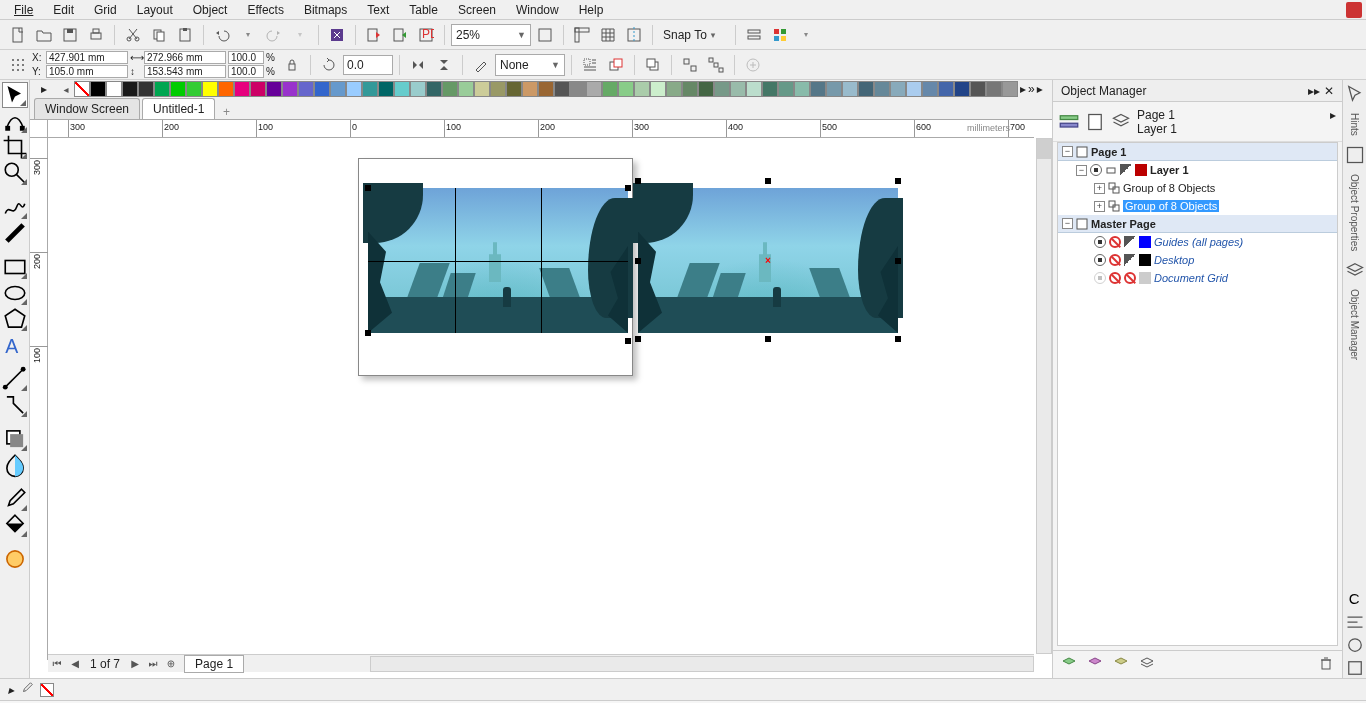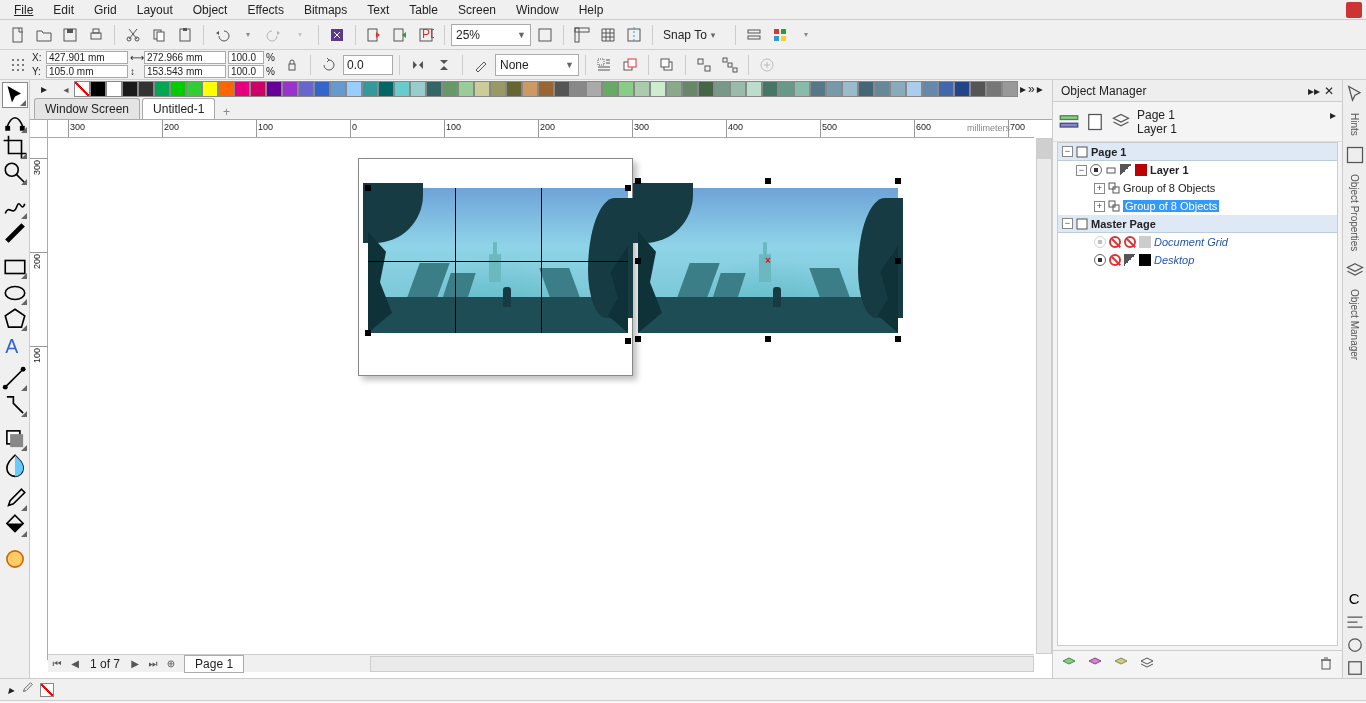--- a/index.html
+++ b/index.html
@@ -325,21 +325,21 @@
       <svg viewBox="0 0 16 16">
         <path d="M2 8h12M4 3l4 4 4-4zM4 13l4-4 4 4z" fill="#555"></path>
       </svg>
     </span>
   <span class="sep"></span>
   <span class="tbtn">
       <svg viewBox="0 0 16 16">
         <path d="M3 13l8-8 2 2-8 8z" fill="none" stroke="#555"></path>
       </svg>
     </span>
-  <div class="combo" style="width:84px">
+  <div class="combo" style="width:70px">
       <span>None</span>
       <span class="arr" style="margin-left:auto">▼</span>
     </div>
   <span class="sep"></span>
   <span class="tbtn">
       <svg viewBox="0 0 16 16">
         <rect x="2" y="2" width="6" height="6" fill="none" stroke="#555" stroke-dasharray="1"></rect>
         <path d="M10 3h4M10 6h4M2 10h12M2 13h12" stroke="#555"></path>
       </svg>
     </span>
@@ -714,32 +714,39 @@
           <span class="txt sel">Group of 8 Objects</span>
         </div>
       <div class="node toprow" style="padding-left:4px">
           <span class="toggle">−</span>
           <svg class="ic" viewBox="0 0 12 12">
             <rect x="1" y="1" width="10" height="10" fill="#fff" stroke="#555"></rect>
           </svg>
           <span class="txt" style="font-weight:bold">Master Page</span>
         </div>
       <div class="node" style="padding-left:36px">
-          <span class="eye" style="opacity:.3"></span>
+          <span class="eye"></span>
           <span class="redcircle"></span>
-          <span class="redcircle"></span>
-          <span class="colbox" style="background:#ccc"></span>
-          <span class="txt ital">Document Grid</span>
+          <span class="pen"></span>
+          <span class="colbox" style="background:#00f"></span>
+          <span class="txt ital">Guides (all pages)</span>
         </div>
       <div class="node" style="padding-left:36px">
           <span class="eye"></span>
           <span class="redcircle"></span>
           <span class="pen"></span>
           <span class="colbox" style="background:#000"></span>
           <span class="txt ital">Desktop</span>
+        </div>
+      <div class="node" style="padding-left:36px">
+          <span class="eye" style="opacity:.3"></span>
+          <span class="redcircle"></span>
+          <span class="redcircle"></span>
+          <span class="colbox" style="background:#ccc"></span>
+          <span class="txt ital">Document Grid</span>
         </div>
     </div>
     <div class="foot">
       <span><svg width="16" height="16" viewBox="0 0 16 16">
             <path d="M8 3l6 3-6 3-6-3z" fill="#8c8" stroke="#484"></path>
           </svg></span>
       <span><svg width="16" height="16" viewBox="0 0 16 16">
             <path d="M8 3l6 3-6 3-6-3z" fill="#c8c" stroke="#848"></path>
           </svg></span>
       <span><svg width="16" height="16" viewBox="0 0 16 16">

